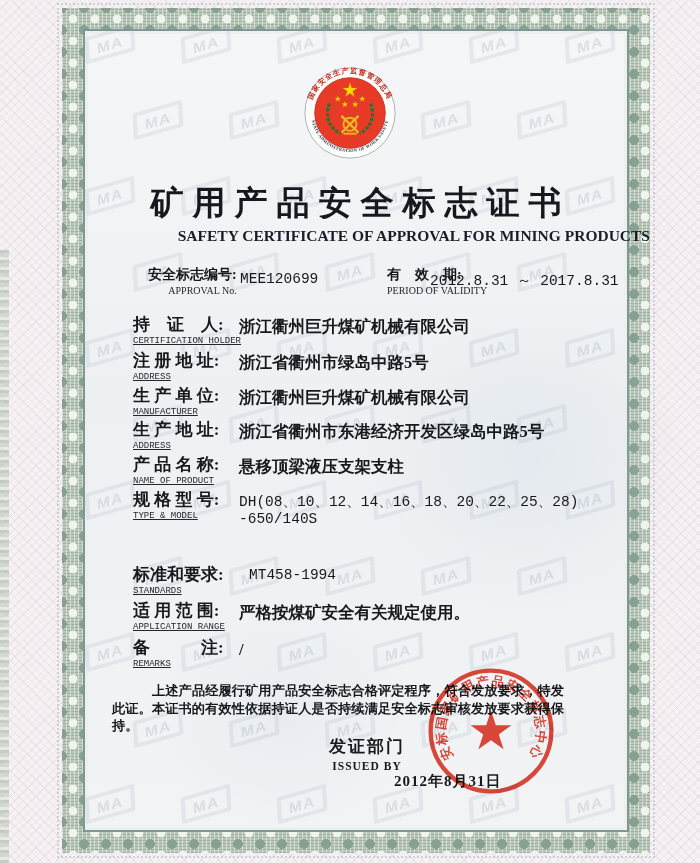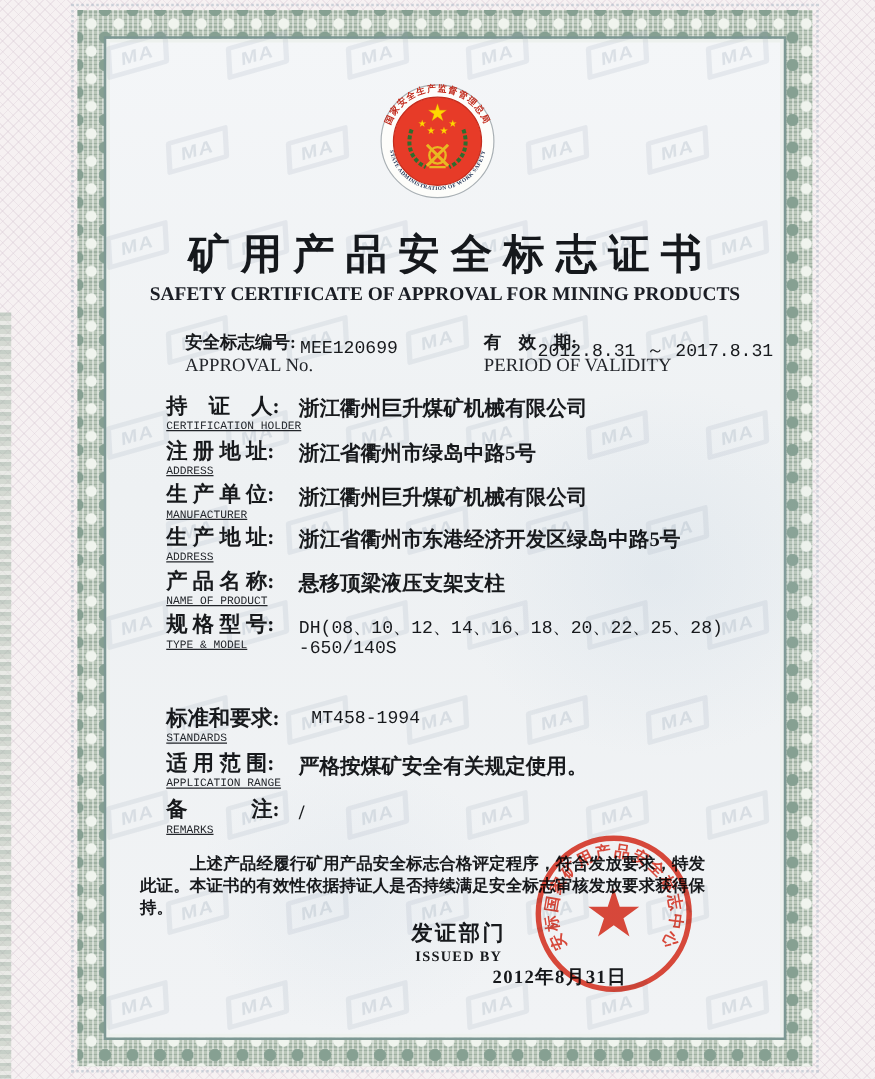--- a/index.html
+++ b/index.html
@@ -53,26 +53,26 @@
     transform:skewX(-14deg) rotate(-17deg);border-radius:2px;
   }
   .content{position:absolute;inset:0;color:#17191c;}
   .emblem{position:absolute;left:303px;top:66px;width:94px;height:94px;}
   .title-zh{
     position:absolute;left:62px;top:181px;width:588px;text-align:center;
     font-size:33px;font-weight:700;letter-spacing:9px;padding-left:9px;box-sizing:border-box;
     color:#15181c;
   }
   .title-en{
-    position:absolute;left:62px;top:227px;width:588px;text-align:center;
+    position:absolute;left:62px;top:227px;width:588px;text-align:right;
     font-size:15.5px;font-weight:700;color:#1a1d24;
   }
   .zh-label{font-size:17px;font-weight:700;line-height:1.05;white-space:nowrap;}
   .en-label{font-family:"Liberation Mono",monospace;font-size:9px;line-height:1;margin-top:3px;color:#23262b;white-space:nowrap;text-decoration:underline;}
-  .en-label-serif{font-family:"Liberation Serif",serif;font-size:15px;line-height:1;margin-top:3px;color:#23262b;white-space:nowrap;text-align:right;}
+  .en-label-serif{font-family:"Liberation Serif",serif;font-size:10px;line-height:1;margin-top:3px;color:#23262b;white-space:nowrap;text-align:right;}
   .kai{font-weight:600;font-size:16.5px;line-height:1.25;}
   .mono{font-family:"Liberation Mono",monospace;font-size:14.5px;font-weight:500;}
   .approval-group{position:absolute;top:268px;}
   .g1{left:148px;} .g2{left:361px;margin-left:26px;}
   .approval-group .zh-small{font-size:14px;font-weight:700;white-space:nowrap;}
   .approval-value{position:absolute;top:271px;white-space:nowrap;}
   .v1{left:240px;} .v2{left:430px;}
   .fieldrow{position:absolute;left:133px;display:flex;align-items:flex-start;}
   .flabel{width:106px;flex:0 0 106px;display:flex;flex-direction:column;}
   .fvalue{margin-top:1px;}

